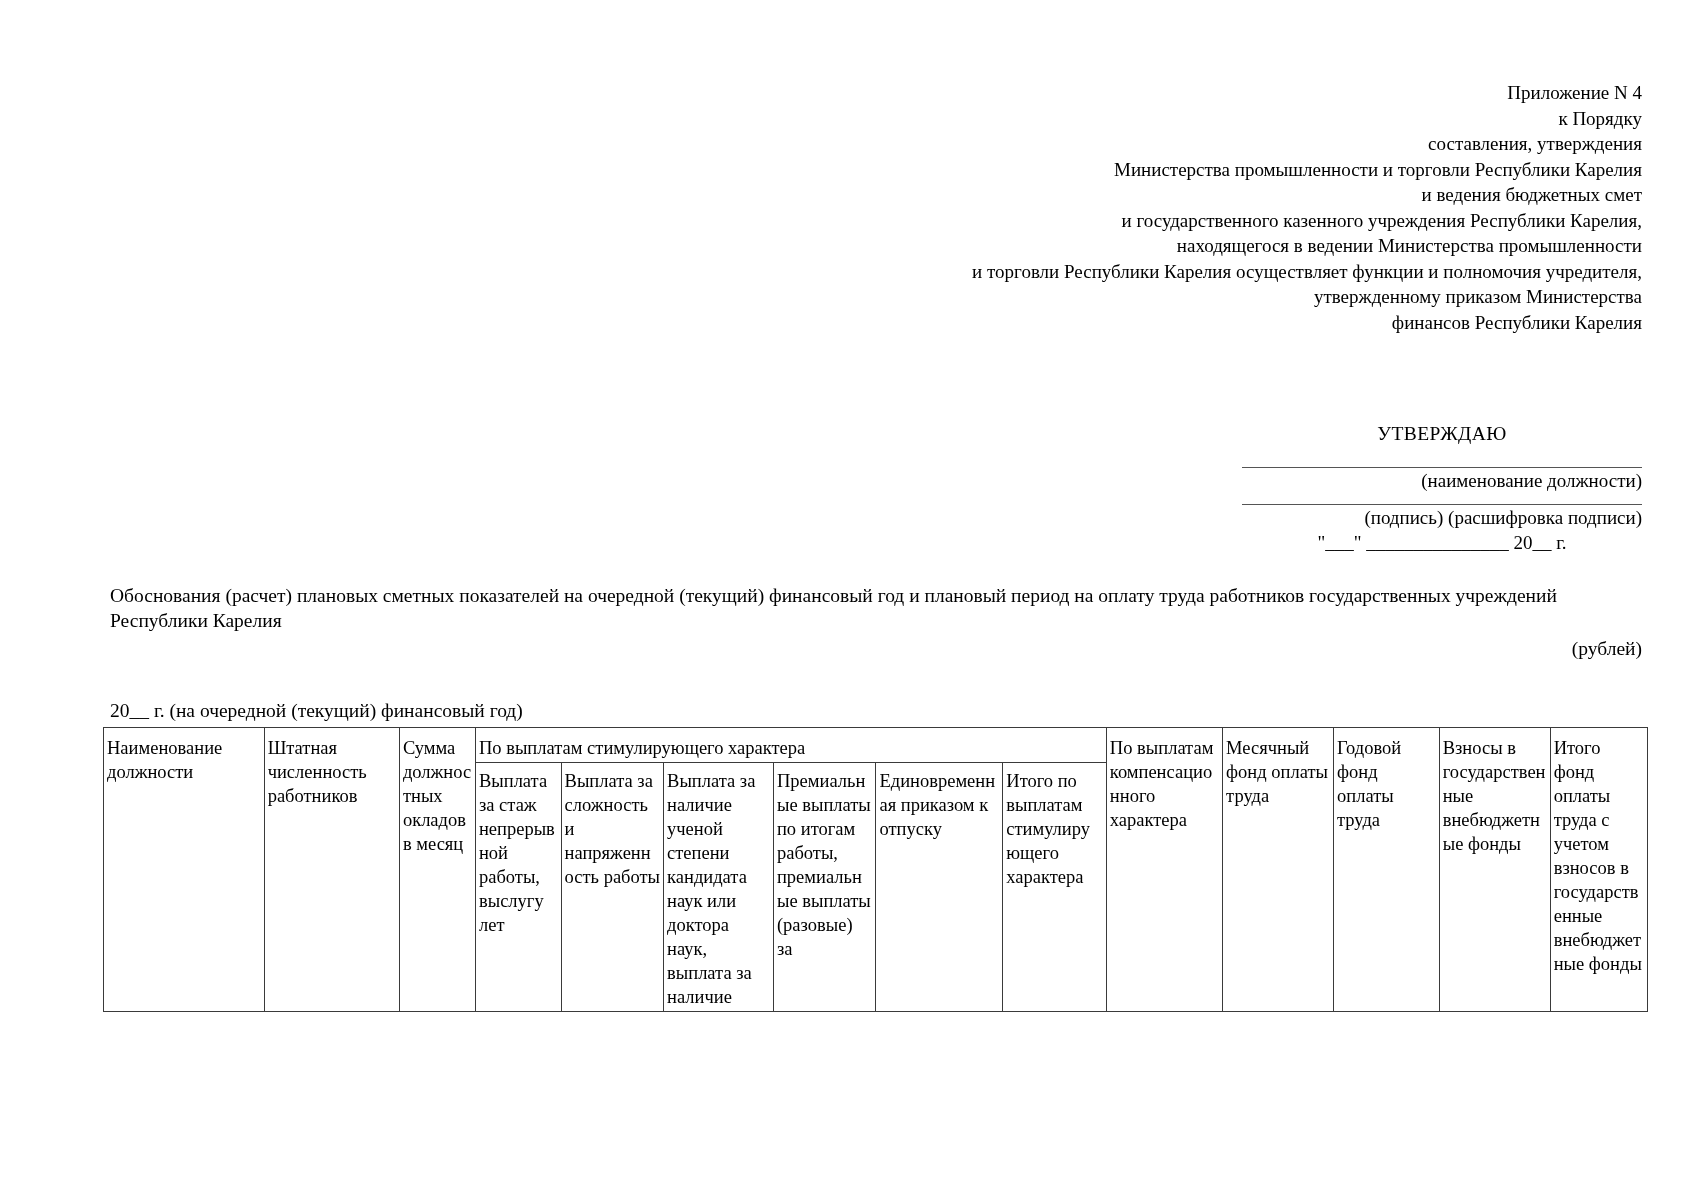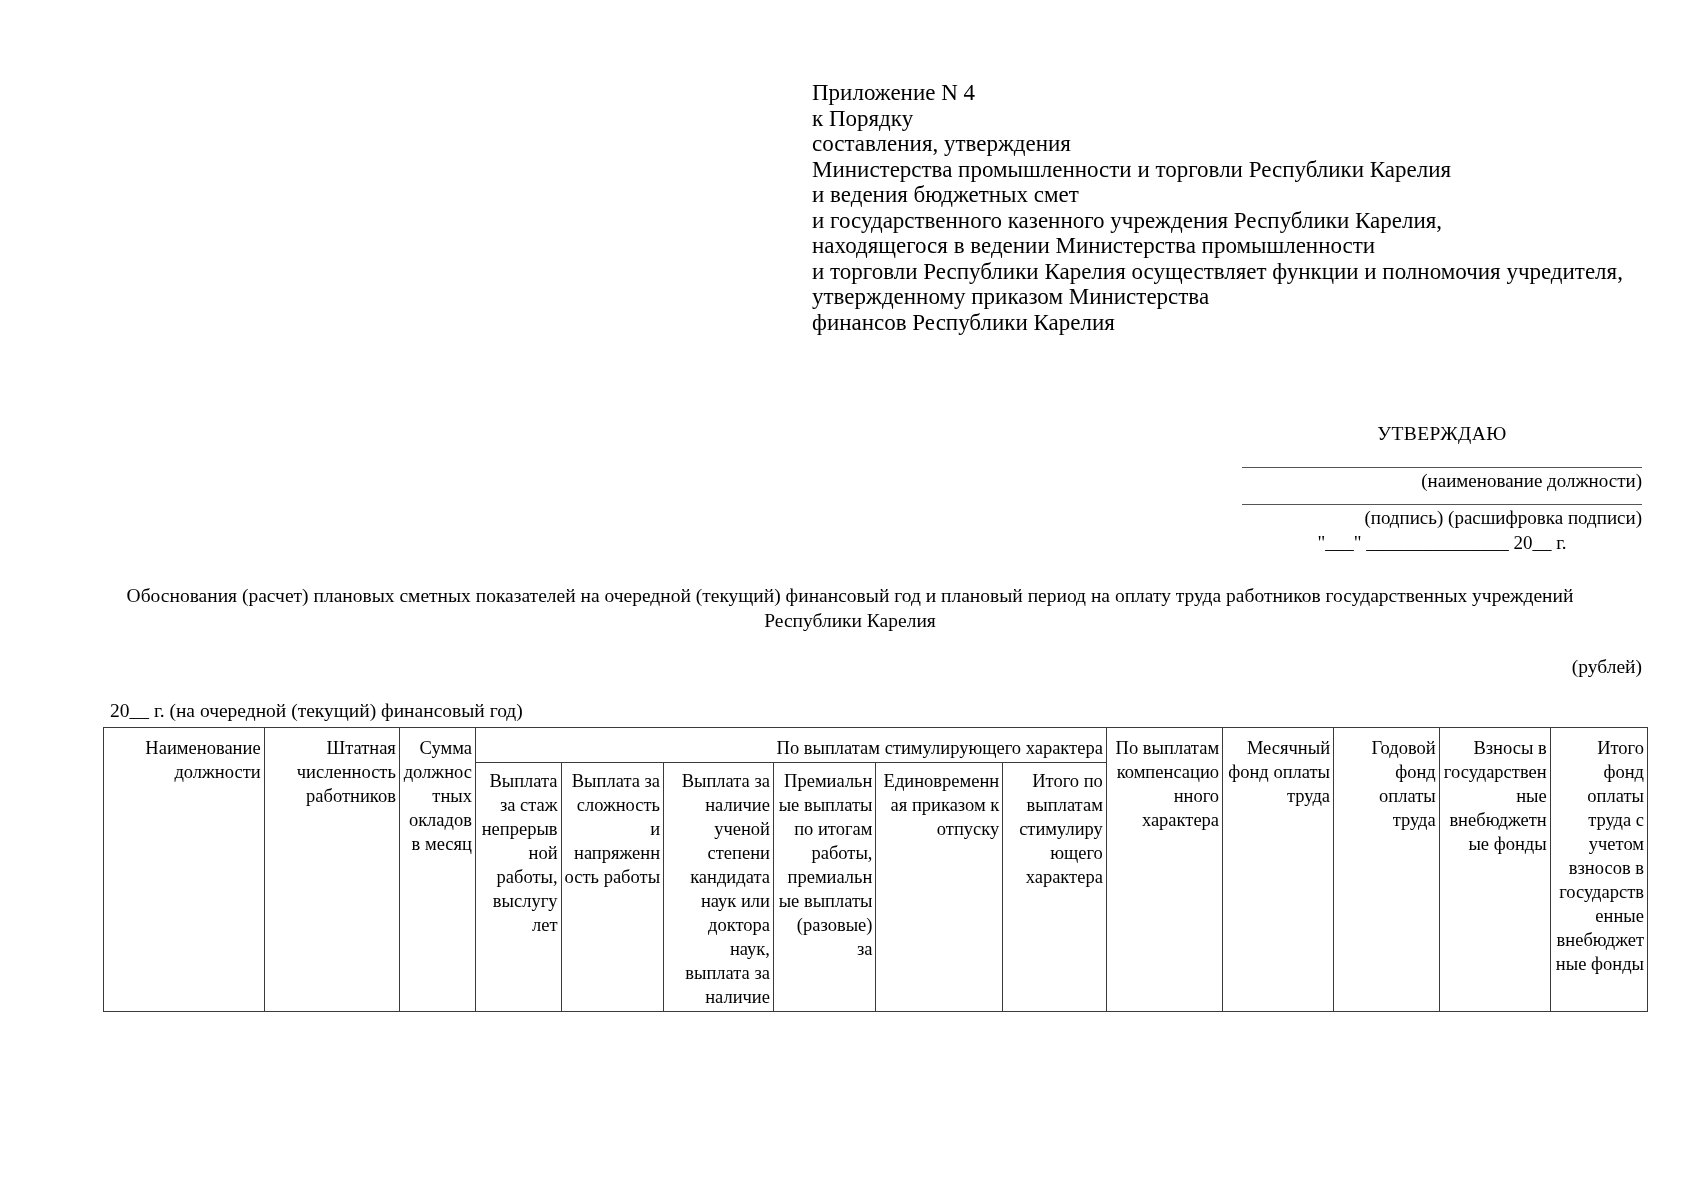--- a/index.html
+++ b/index.html
@@ -22,22 +22,22 @@
     height: 1200px;
     box-sizing: border-box;
   }
 
   
   .appendix-header {
     position: absolute;
     top: 80px;
     right: 55px;
     width: 830px;
-    text-align: left;
-    font-size: 23px;
+    text-align: right;
+    font-size: 19px;
     line-height: 25.5px;
   }
   .appendix-header .line {
     white-space: nowrap;
   }
 
   
   .approve-block {
     position: absolute;
     top: 388px;
@@ -70,29 +70,28 @@
     padding-top: 3px;
     white-space: nowrap;
   }
 
   
   .doc-title {
     position: absolute;
     top: 583px;
     left: 110px;
     width: 1480px;
-    text-align: center;
     font-size: 19.5px;
     line-height: 25px;
   }
 
   
   .currency-note {
     position: absolute;
-    top: 656px;
+    top: 638px;
     right: 55px;
     font-size: 19.5px;
   }
 
   
   .year-caption {
     position: absolute;
     top: 700px;
     left: 110px;
     width: 1480px;
@@ -111,21 +110,21 @@
     border-collapse: collapse;
     table-layout: fixed;
     width: 1545px;
   }
   table.sheet th {
     border: 1px solid #3a3a3a;
     font-weight: normal;
     font-size: 18.5px;
     line-height: 24px;
     vertical-align: top;
-    text-align: right;
+    text-align: left;
     padding: 6px 3px 2px 3px;
     word-wrap: break-word;
     overflow-wrap: anywhere;
   }
   table.sheet th.group {
     vertical-align: top;
     padding-top: 8px;
   }
 </style>
 </head>

